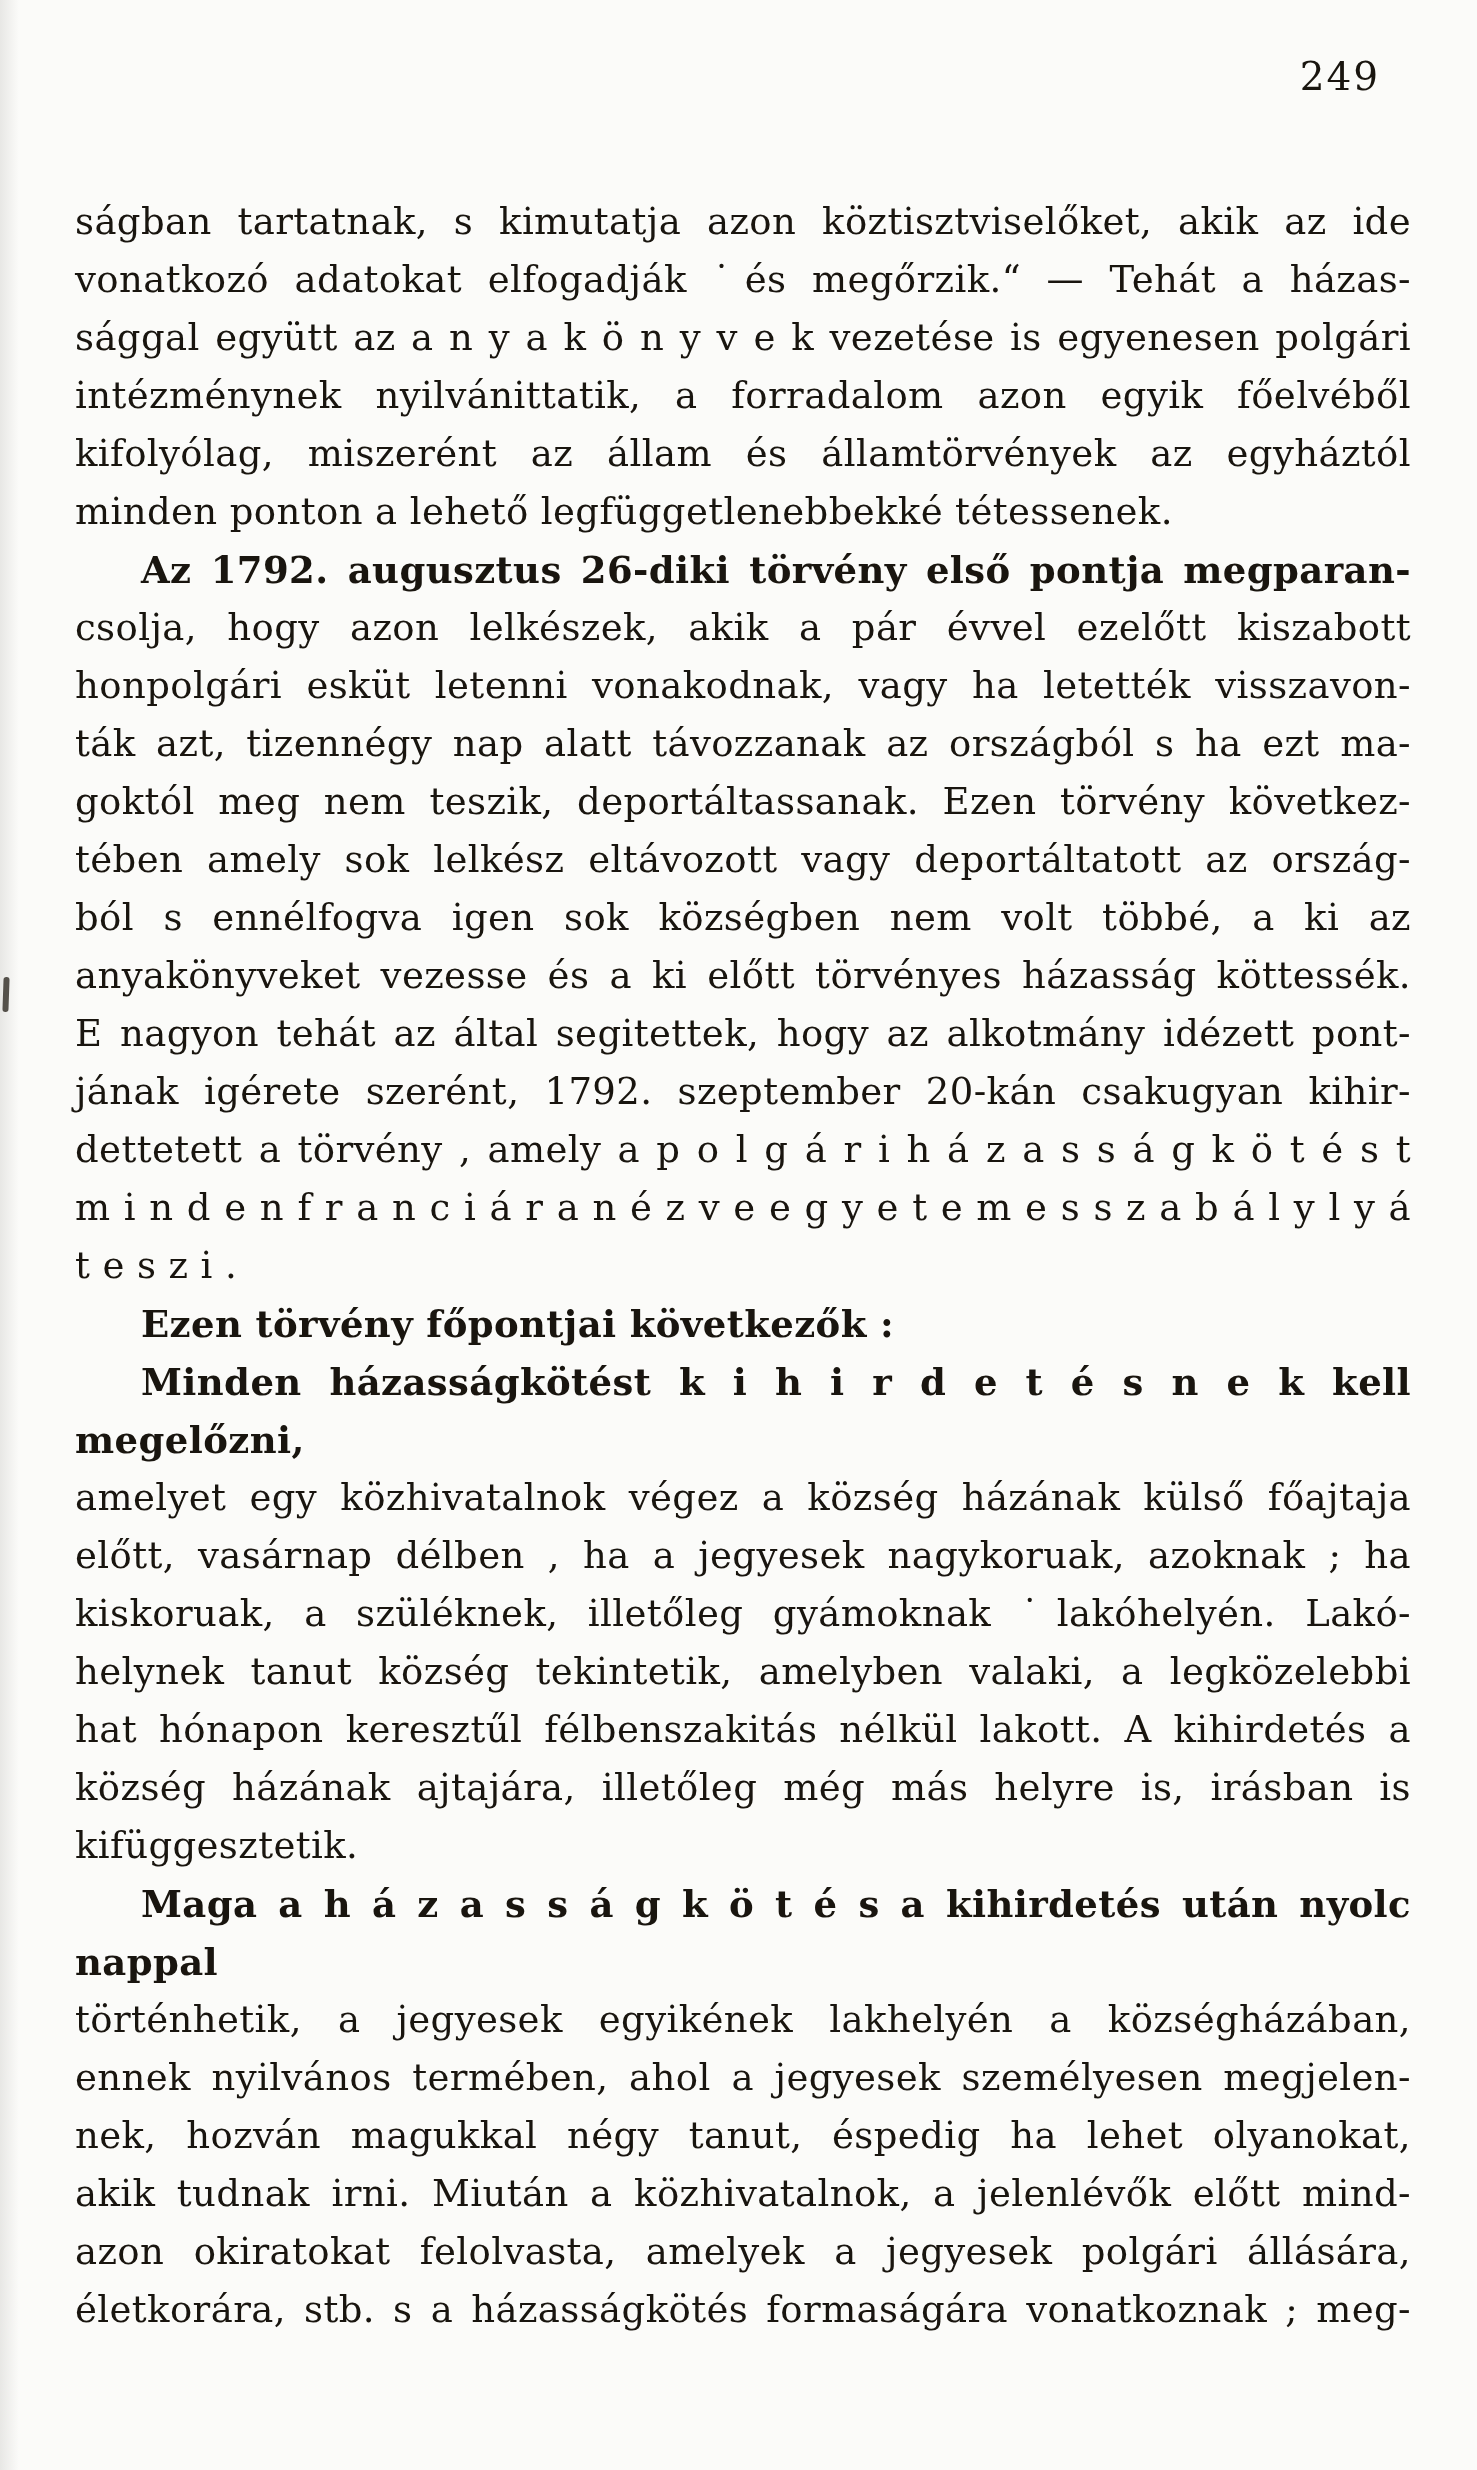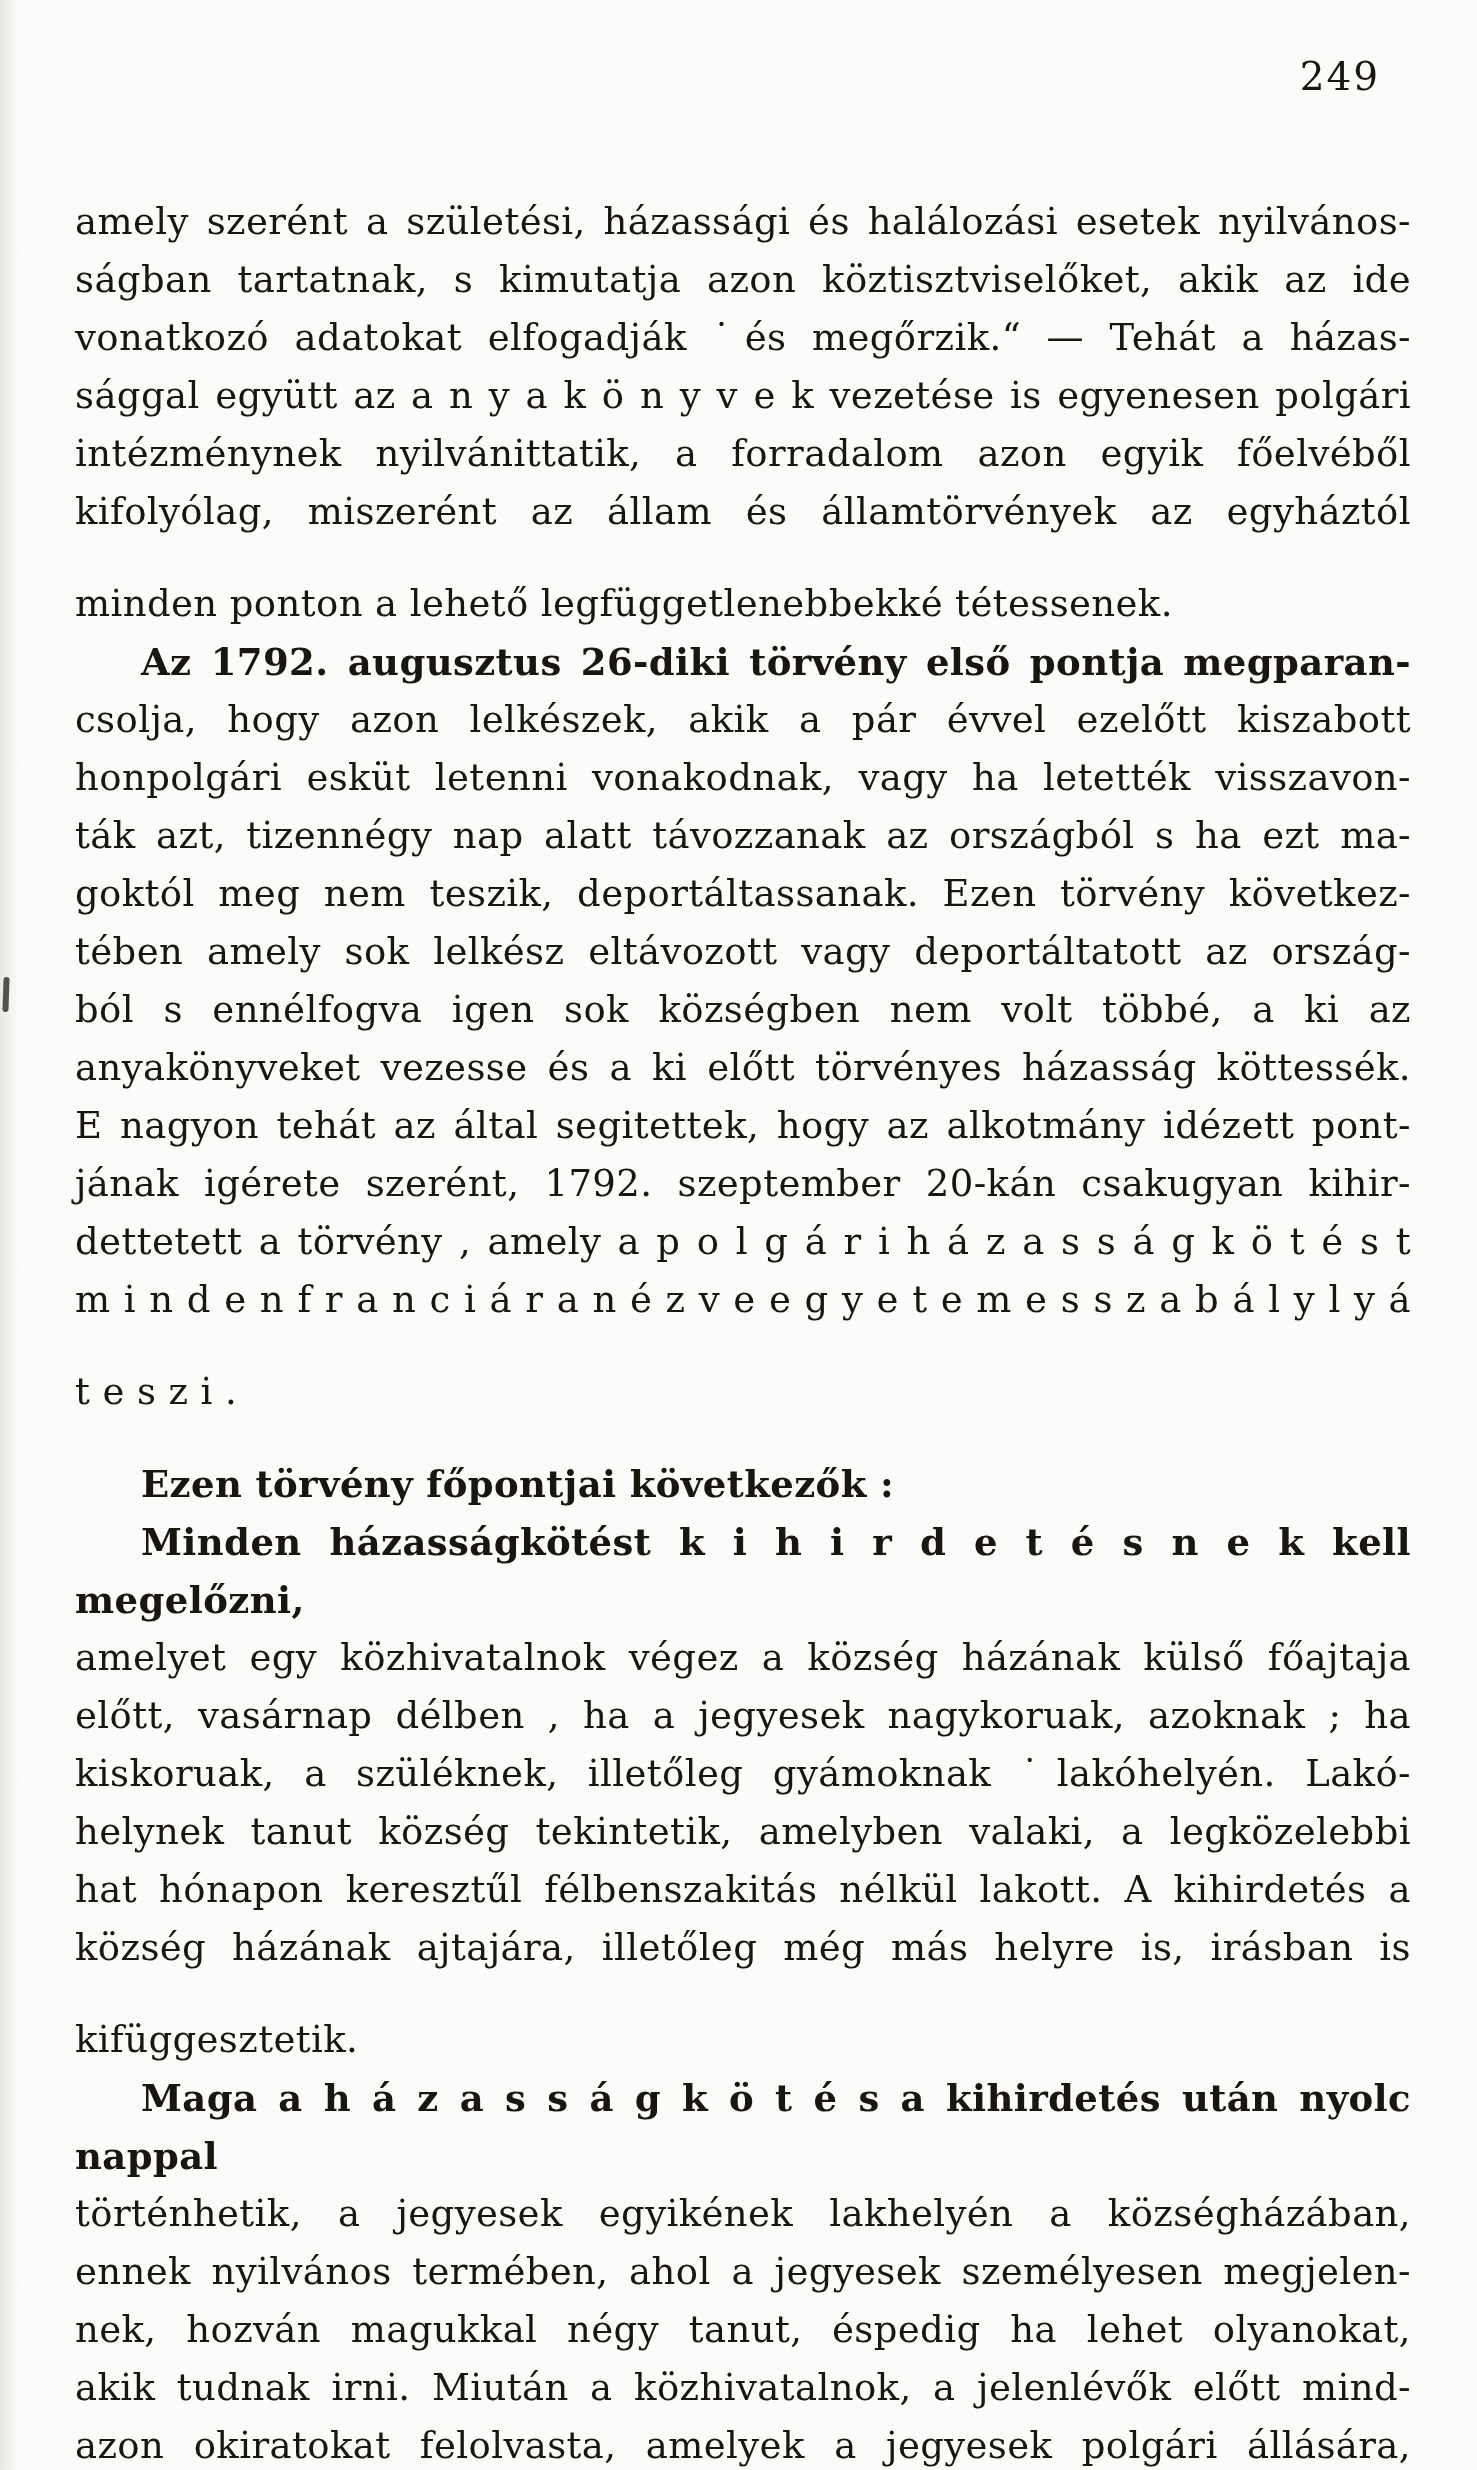--- a/index.html
+++ b/index.html
@@ -41,37 +41,35 @@
   .line{
     font-size:37px;
     line-height:58px;
     letter-spacing:0.4px;
     text-align:justify;
     text-align-last:justify;
     white-space:normal;
   }
   .line.last{
     text-align-last:left;
-    margin-top:34px;
   }
   .line.indent{
     text-indent:66px;
     font-weight:bold;
   }
 </style>
 </head>
 <body>
 
 <div class="page">
   <div class="edge-shadow"></div>
   <div class="artifact-1"></div>
   <div class="page-number">249</div>
   <div class="text-block" id="text-block">
       <div class="paragraph">
-        <div class="line">amely szerént a születési, házassági és halálozási esetek nyilvános-</div>
         <div class="line">ságban tartatnak, s kimutatja azon köztisztviselőket, akik az ide</div>
         <div class="line">vonatkozó adatokat elfogadják ˙és megőrzik.“ — Tehát a házas-</div>
         <div class="line">sággal együtt az a n y a k ö n y v e k vezetése is egyenesen polgári</div>
         <div class="line">intézménynek nyilvánittatik, a forradalom azon egyik főelvéből</div>
         <div class="line">kifolyólag, miszerént az állam és államtörvények az egyháztól</div>
         <div class="line last">minden ponton a lehető legfüggetlenebbekké tétessenek.</div>
       </div>
       <div class="paragraph">
         <div class="line indent">Az 1792. augusztus 26-diki törvény első pontja megparan-</div>
         <div class="line">csolja, hogy azon lelkészek, akik a pár évvel ezelőtt kiszabott</div>

